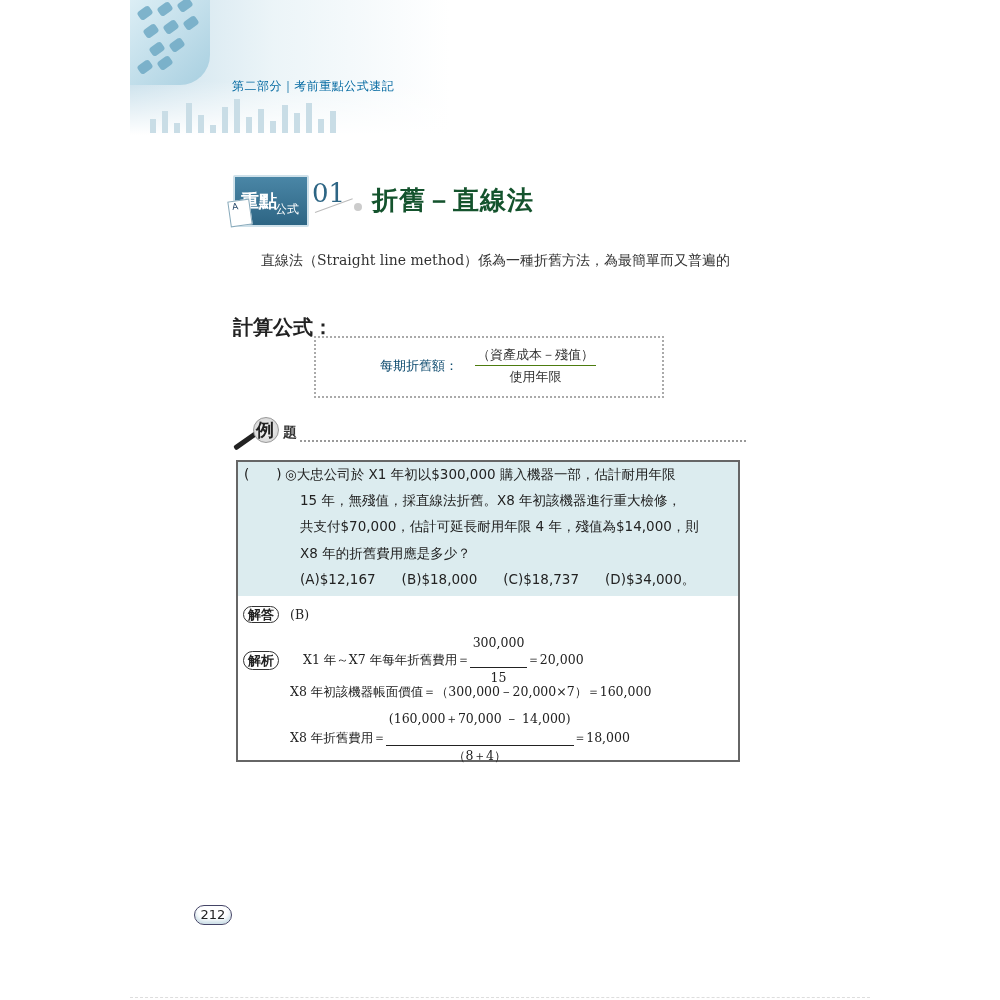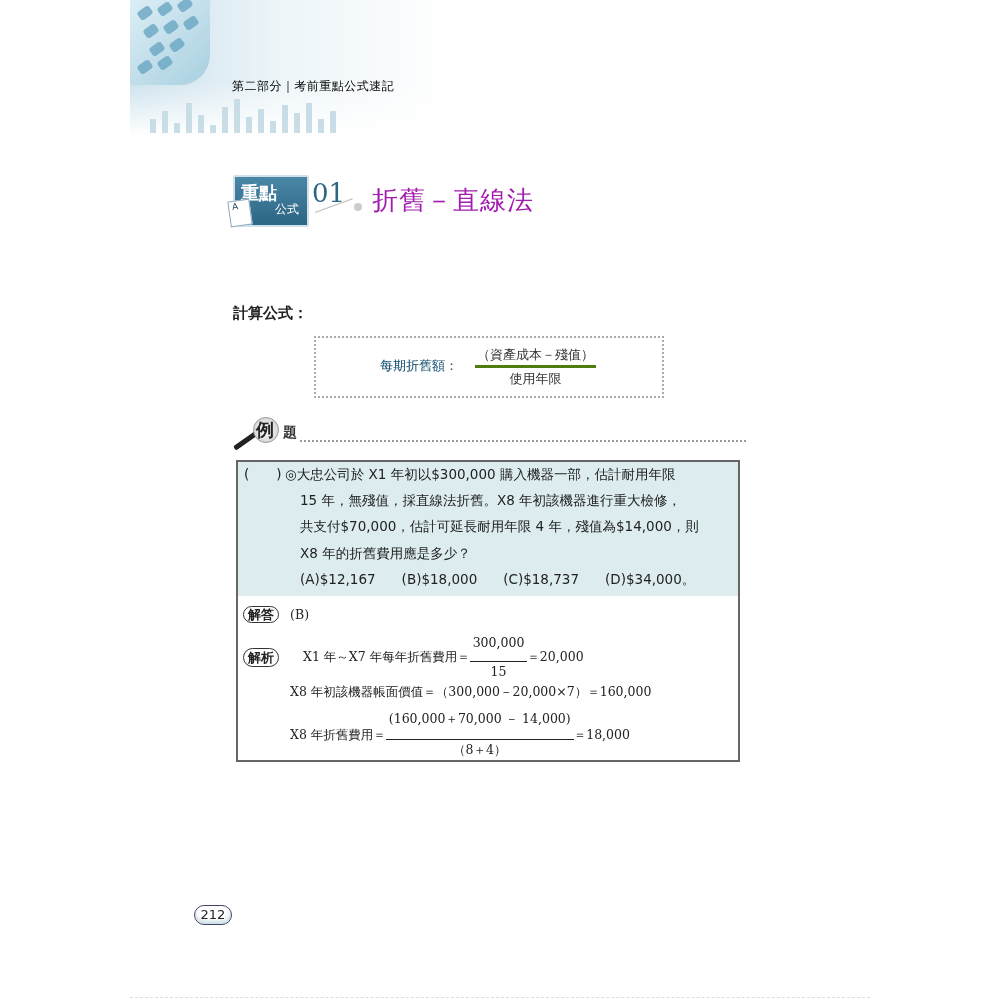--- a/index.html
+++ b/index.html
@@ -10,60 +10,60 @@
   
   .hdr-bg { left:130px; top:0; width:320px; height:135px;
             background: linear-gradient(90deg, rgba(160,200,220,0.55) 0%, rgba(200,225,235,0.35) 45%, rgba(255,255,255,0) 100%); }
   .hdr-bg::after { content:""; position:absolute; left:0; top:0; width:320px; height:135px;
             background: linear-gradient(180deg, rgba(255,255,255,0) 60%, #fff 100%); }
   .calc { left:130px; top:0; width:80px; height:85px; background:linear-gradient(135deg,#dceef5,#a8cfe0);
           border-bottom-right-radius:30px; overflow:hidden; }
   .calc .key { position:absolute; width:14px; height:10px; border-radius:3px; background:#6fa9c4; transform:rotate(-35deg); opacity:.85; }
   .bars { left:150px; top:95px; width:240px; height:38px; display:flex; align-items:flex-end; gap:6px; }
   .bars span { display:block; width:6px; background:#c9dde6; }
-  .hdr-title { left:232px; top:78px; font-size:12px; color:#000000; letter-spacing:0.5px; }
+  .hdr-title { left:232px; top:78px; font-size:12px; color:#0369a1; letter-spacing:0.5px; }
 
   
   .badge { left:233px; top:175px; width:72px; height:48px; background:linear-gradient(180deg,#4a86a6,#2d6584);
            border:2px solid #cfe1ea; border-radius:2px; color:#fff; }
-  .badge .b1 { position:absolute; left:6px; top:4px; font-family:"DejaVu Serif",serif; font-size:18px; font-weight:bold; }
+  .badge .b1 { position:absolute; left:6px; top:12px; font-family:"DejaVu Serif",serif; font-size:18px; font-weight:bold; }
   .badge .b2 { position:absolute; left:40px; top:24px; font-family:"DejaVu Serif",serif; font-size:12px; }
   .doc-ic { left:229px; top:200px; width:20px; height:24px; background:#fff; border:1px solid #8ab; transform:rotate(-8deg); }
   .doc-ic::before { content:"A"; position:absolute; left:3px; top:0; font-size:9px; color:#246; }
   .num { left:312px; top:178px; font-family:"DejaVu Serif",serif; font-size:26px; color:#2d6584; }
   .connector { left:315px; top:212px; width:40px; height:1px; background:#bbb; transform:rotate(-20deg); transform-origin:left; }
   .dot { left:354px; top:203px; width:8px; height:8px; border-radius:50%; background:#ccc; }
-  .sec-title { left:372px; top:183px; font-size:26px; font-weight:normal; color:#a21caf; letter-spacing:1px; }
+  .sec-title { left:372px; top:183px; font-size:26px; font-weight:bold; color:#14532d; letter-spacing:1px; }
 
   .para { left:235px; top:246px; width:512px; font-family:"DejaVu Serif",serif; font-size:14px; line-height:29px; color:#333; }
   .para .indent { display:inline-block; width:26px; }
 
-  .calc-label { left:233px; top:304px; font-size:15px; font-weight:bold; color:#222; }
+  .calc-label { left:233px; top:314px; font-size:20px; font-weight:bold; color:#222; }
   .formula-box { left:314px; top:336px; width:346px; height:58px; border:2px dotted #aaa; }
   .fx-left { left:380px; top:357px; font-size:13px; color:#0c4a6e; }
   .fx-frac { left:475px; top:346px; text-align:center; font-size:13px; color:#333; }
-  .fx-frac .n { border-bottom:3px solid #4d7c0f; padding:0 2px 1px; }
+  .fx-frac .n { border-bottom:1px solid #4d7c0f; padding:0 2px 1px; }
   .fx-frac .d { padding-top:2px; }
 
   
   .mag-handle { left:232px; top:438px; width:28px; height:5px; background:#222; transform:rotate(-35deg); border-radius:2px; }
   .mag { left:253px; top:417px; width:24px; height:24px; border-radius:50%; background:radial-gradient(#fafafa,#ccc); border:1px solid #999; }
   .ex1 { left:256px; top:418px; font-family:"DejaVu Serif",serif; font-size:18px; font-weight:bold; color:#222; }
   .ex2 { left:283px; top:424px; font-family:"DejaVu Serif",serif; font-size:14px; font-weight:bold; color:#333; }
   .ex-dots { left:300px; top:440px; width:446px; border-top:2px dotted #999; }
 
   
   .qbox { left:236px; top:460px; width:504px; height:302px; border:2px solid #666; box-sizing:border-box; }
   .qbg { left:238px; top:462px; width:500px; height:134px; background:#dcecef; }
   .qline { font-size:13.5px; color:#222; }
   .choices { left:300px; top:571px; font-size:13.5px; color:#222; display:flex; gap:26px; }
   .tag { font-family:"DejaVu Serif",serif; font-size:13px; font-weight:bold; border:1.5px solid #333; border-radius:10px; padding:0 4px; line-height:17px; }
   .sol { font-family:"DejaVu Serif",serif; font-size:12.5px; color:#222; }
   .frac { display:inline-block; text-align:center; vertical-align:middle; }
-  .frac .n { border-bottom:1px solid #222; padding:0 3px 11px; }
+  .frac .n { border-bottom:1px solid #222; padding:0 3px 17px; }
   .frac .d { padding-top:2px; }
 
   .pagenum { left:194px; top:905px; width:36px; height:18px; border:1.5px solid #446; border-radius:10px; text-align:center;
              font-size:13px; line-height:18px; color:#222; box-shadow:inset 0 -3px 4px #c9dde6; }
   .bottom-rule { left:130px; top:997px; width:740px; border-top:1px dashed #ddd; }
 </style>
 </head>
 <body>
 
 <div class="abs hdr-bg"></div>
@@ -103,21 +103,21 @@
   <span class="b1">重點</span>
   <span class="b2">公式</span>
 </div>
 <div class="abs doc-ic"></div>
 <div class="abs num">01</div>
 <div class="abs connector"></div>
 <div class="abs dot"></div>
 <div class="abs sec-title">折舊－直線法</div>
 
 <div class="abs para">
-  <span class="indent"></span><br>
+  <span class="indent"></span><span>直線法（Straight line method）係為一種折舊方法，為最簡單而又普遍的</span><br>
 </div>
 
 <div class="abs calc-label">計算公式：</div>
 <div class="abs formula-box"></div>
 <div class="abs fx-left">每期折舊額：</div>
 <div class="abs fx-frac">
   <div class="n">（資產成本－殘值）</div>
   <div class="d">使用年限</div>
 </div>
 

